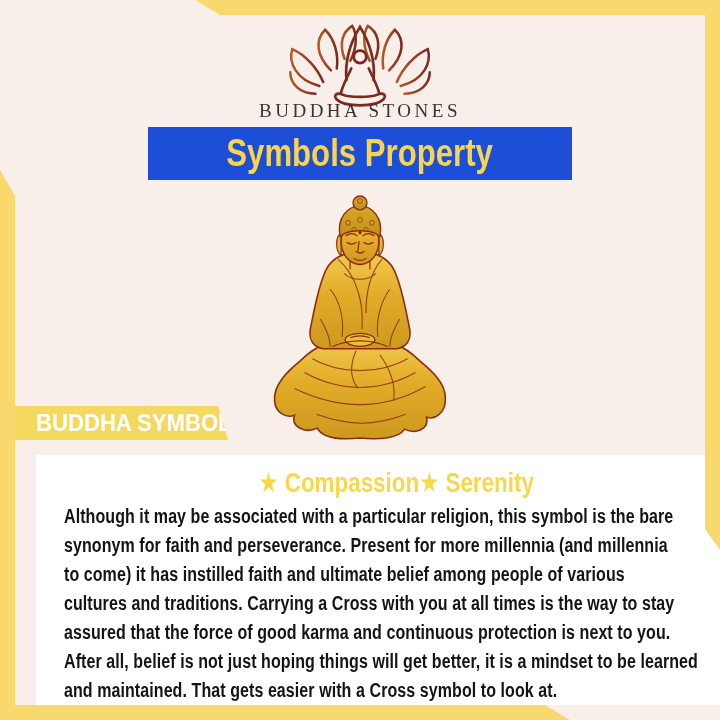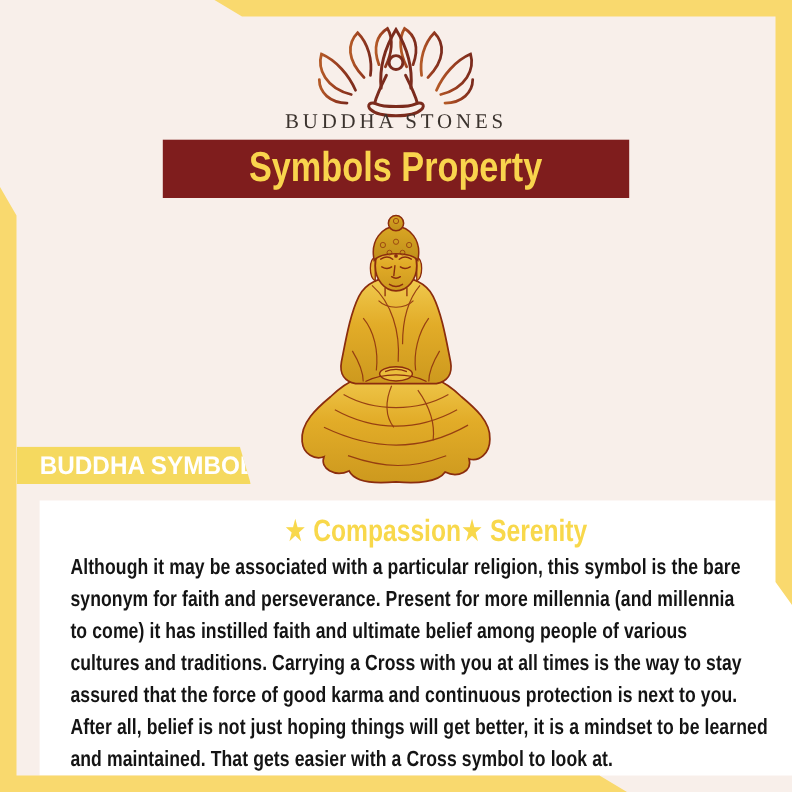--- a/index.html
+++ b/index.html
@@ -10,21 +10,21 @@
   }
   .frame-svg{position:absolute;inset:0;z-index:5;pointer-events:none;}
   .logo{position:absolute;top:22px;left:50%;transform:translateX(-50%);z-index:2;}
   .brand{
     position:absolute;top:100px;left:0;width:100%;text-align:center;z-index:2;
     font-family:"Liberation Serif","DejaVu Serif",serif;
     font-size:19px;font-weight:500;letter-spacing:3.5px;color:#3B332E;
   }
   .band{
     position:absolute;top:127px;left:148px;width:424px;height:53px;z-index:2;
-    background:#7f1d1d;display:flex;align-items:center;justify-content:center;
+    background:#1d4ed8;display:flex;align-items:center;justify-content:center;
   }
   .band .title{
     font-size:38px;font-weight:bold;color:#F9D44D;white-space:nowrap;
     transform:scaleX(0.82);letter-spacing:0px;
   }
   .buddha{position:absolute;top:190px;left:50%;transform:translateX(-50%);z-index:2;}
   .symbol-label{
     position:absolute;top:406px;left:15px;width:213px;height:34px;z-index:6;
     background:#F5D95F;
     clip-path:polygon(0 0,203px 0,213px 100%,0 100%);

